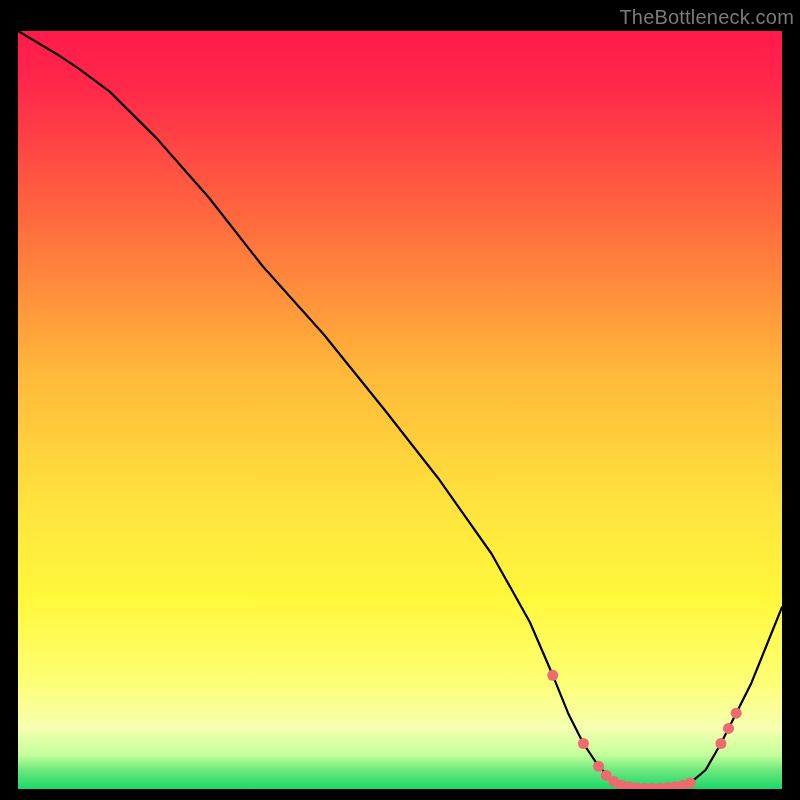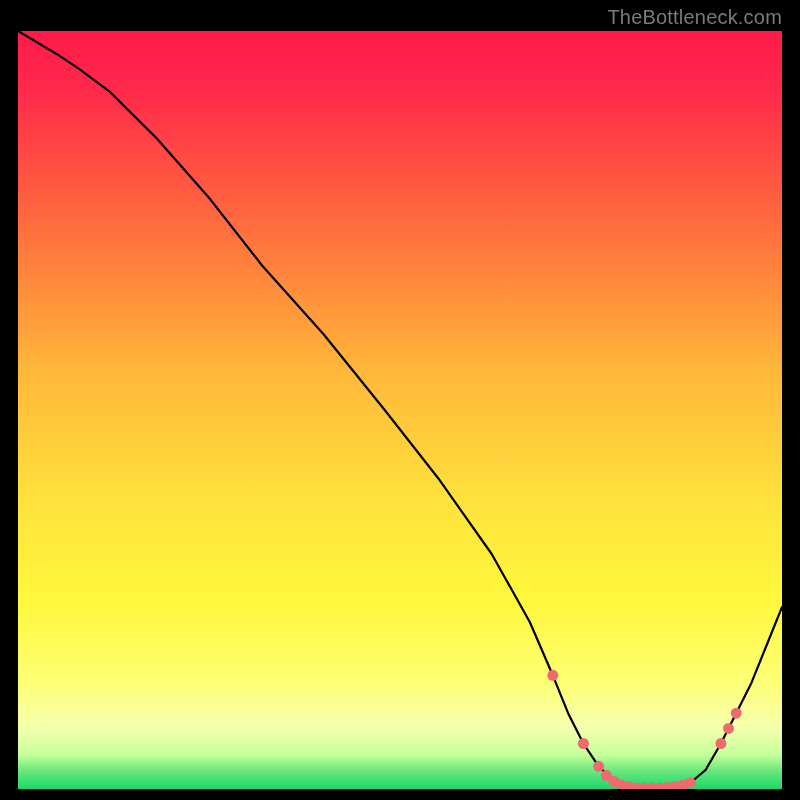--- a/index.html
+++ b/index.html
@@ -1,21 +1,21 @@
 <!DOCTYPE html>
 <html><head>
 <meta charset="utf-8">
 <style>
   * { margin: 0; padding: 0; box-sizing: border-box; }
   html, body { width: 800px; height: 800px; background: #000; overflow: hidden; }
   .wrap { position: relative; width: 800px; height: 800px; background: #000; }
   .watermark {
     position: absolute;
     top: 6px;
-    right: 18px;
+    right: 6px;
     font-family: Arial, Helvetica, sans-serif;
     font-size: 20px;
     color: #7a7a7a;
     letter-spacing: 0.2px;
     user-select: none;
     margin-left: 32px;
   }
   .plot {
     position: absolute;
     left: 18px;

